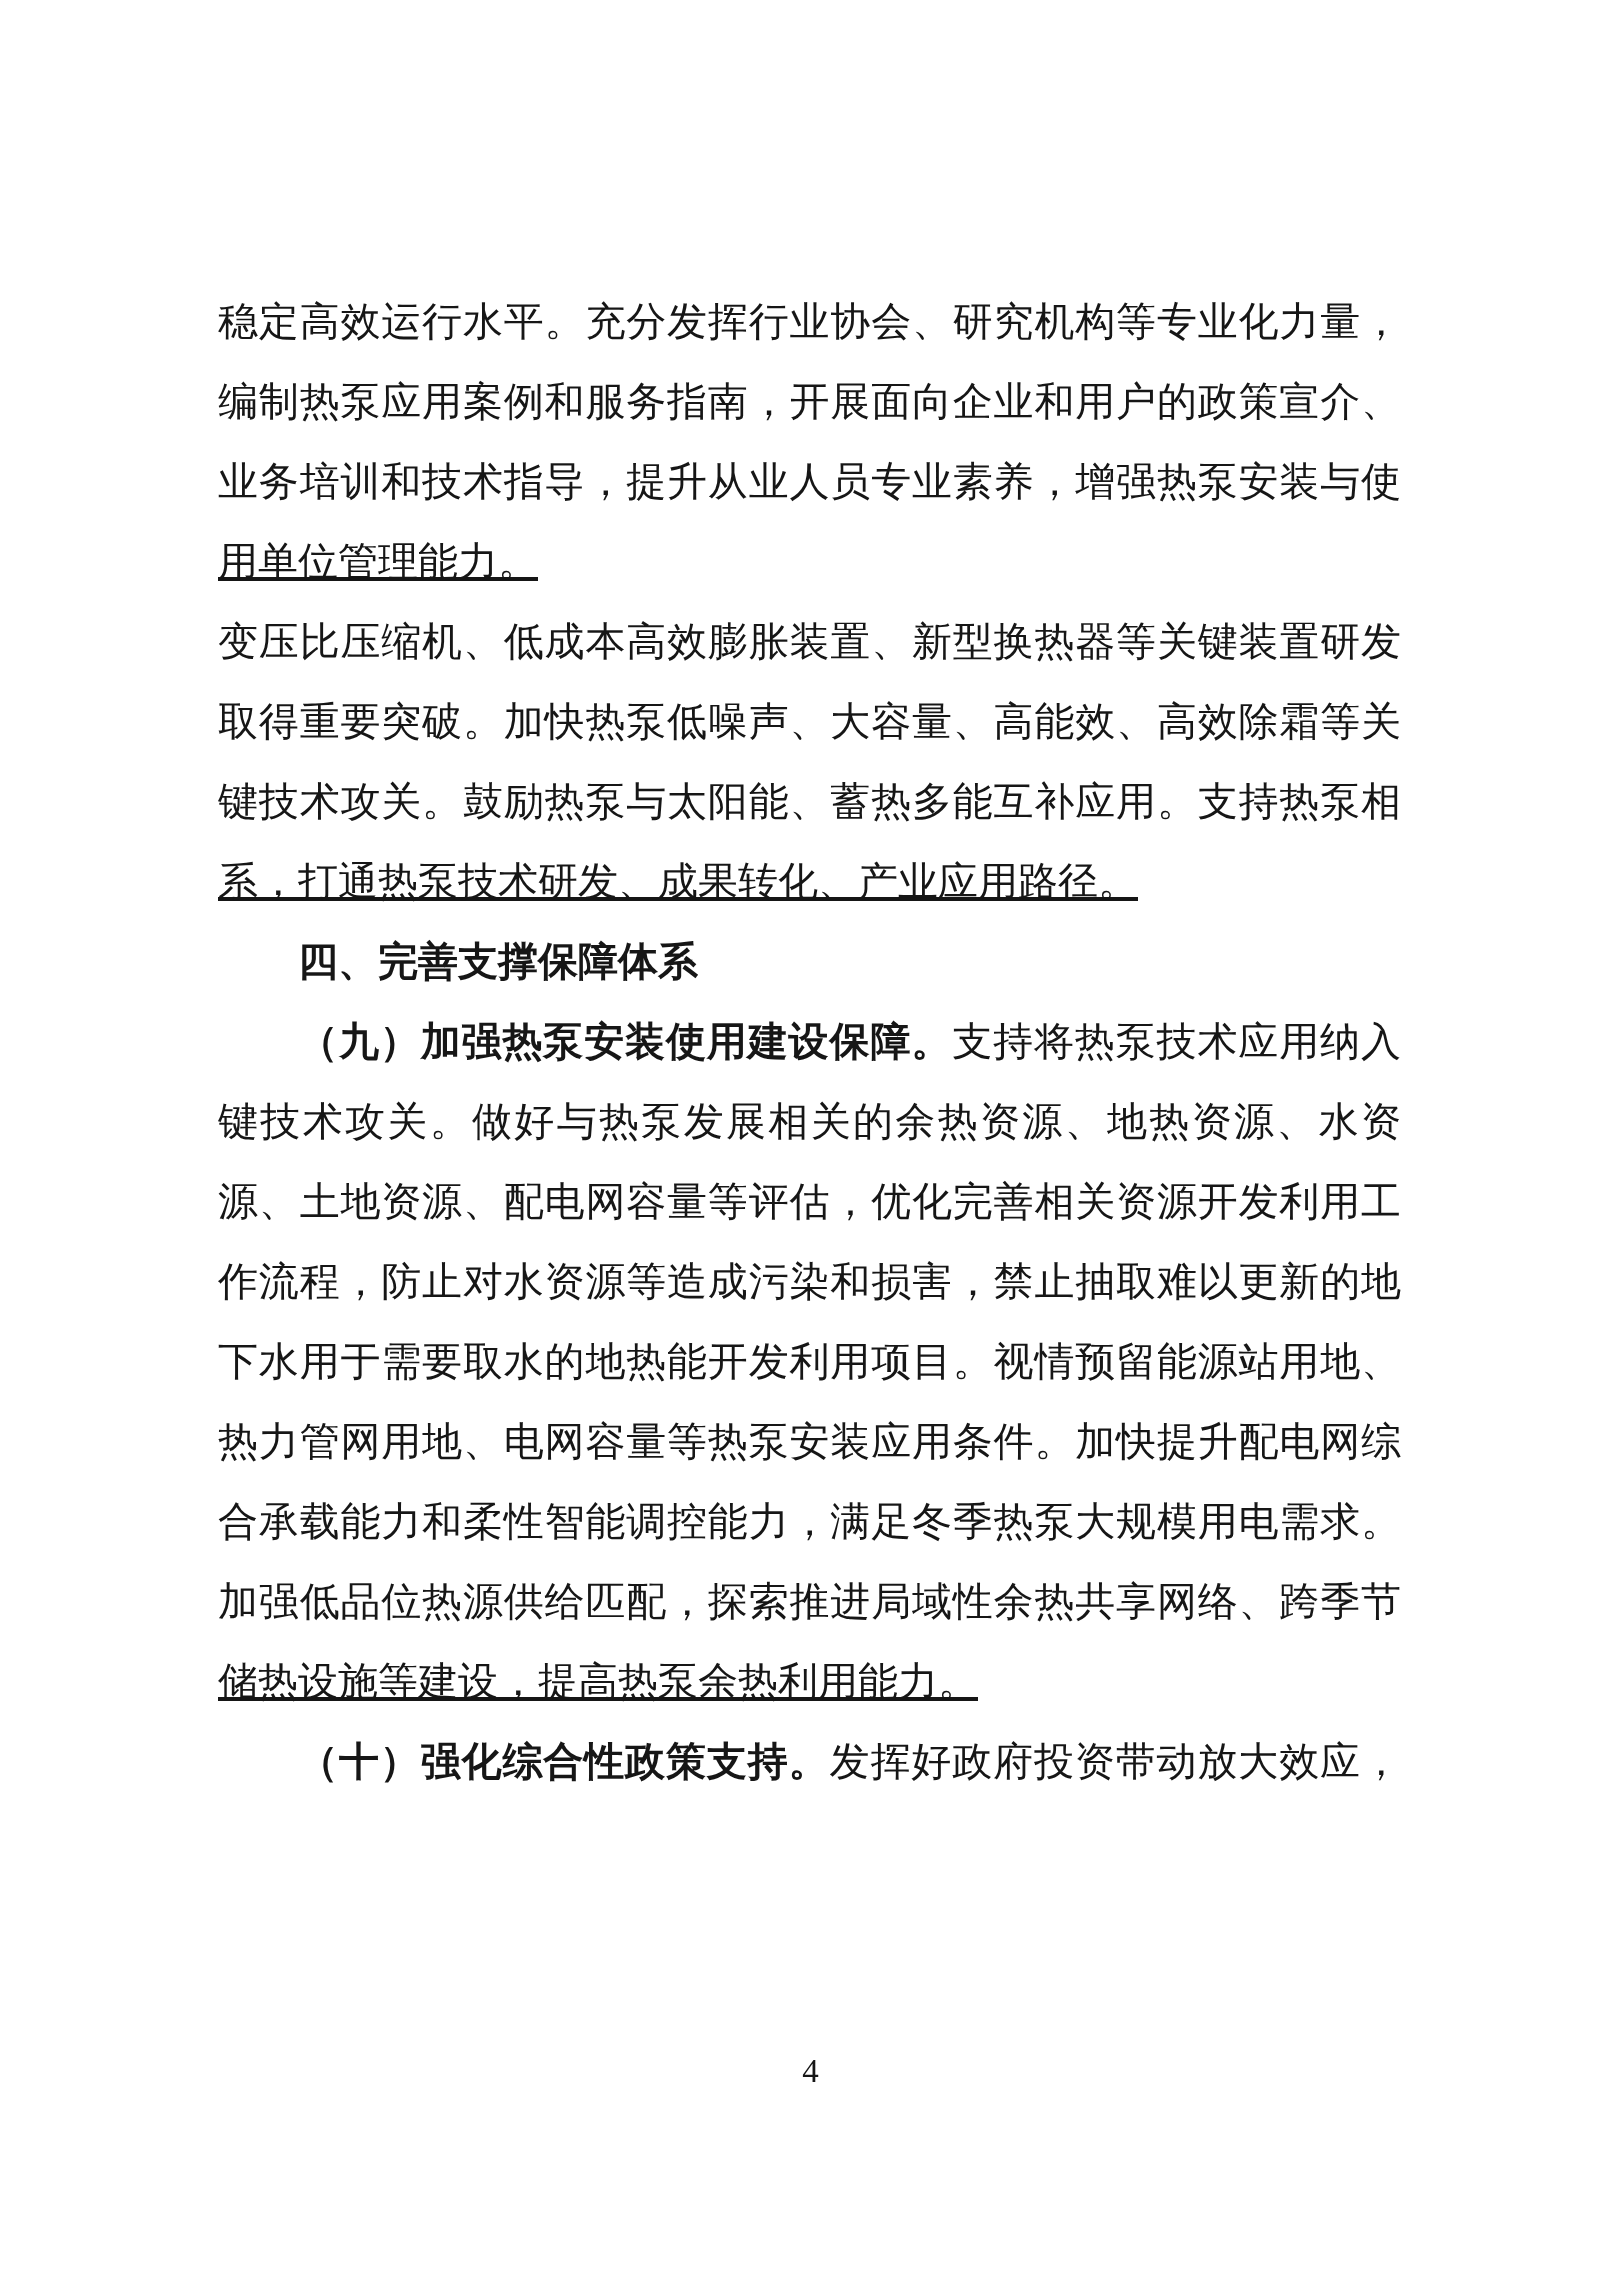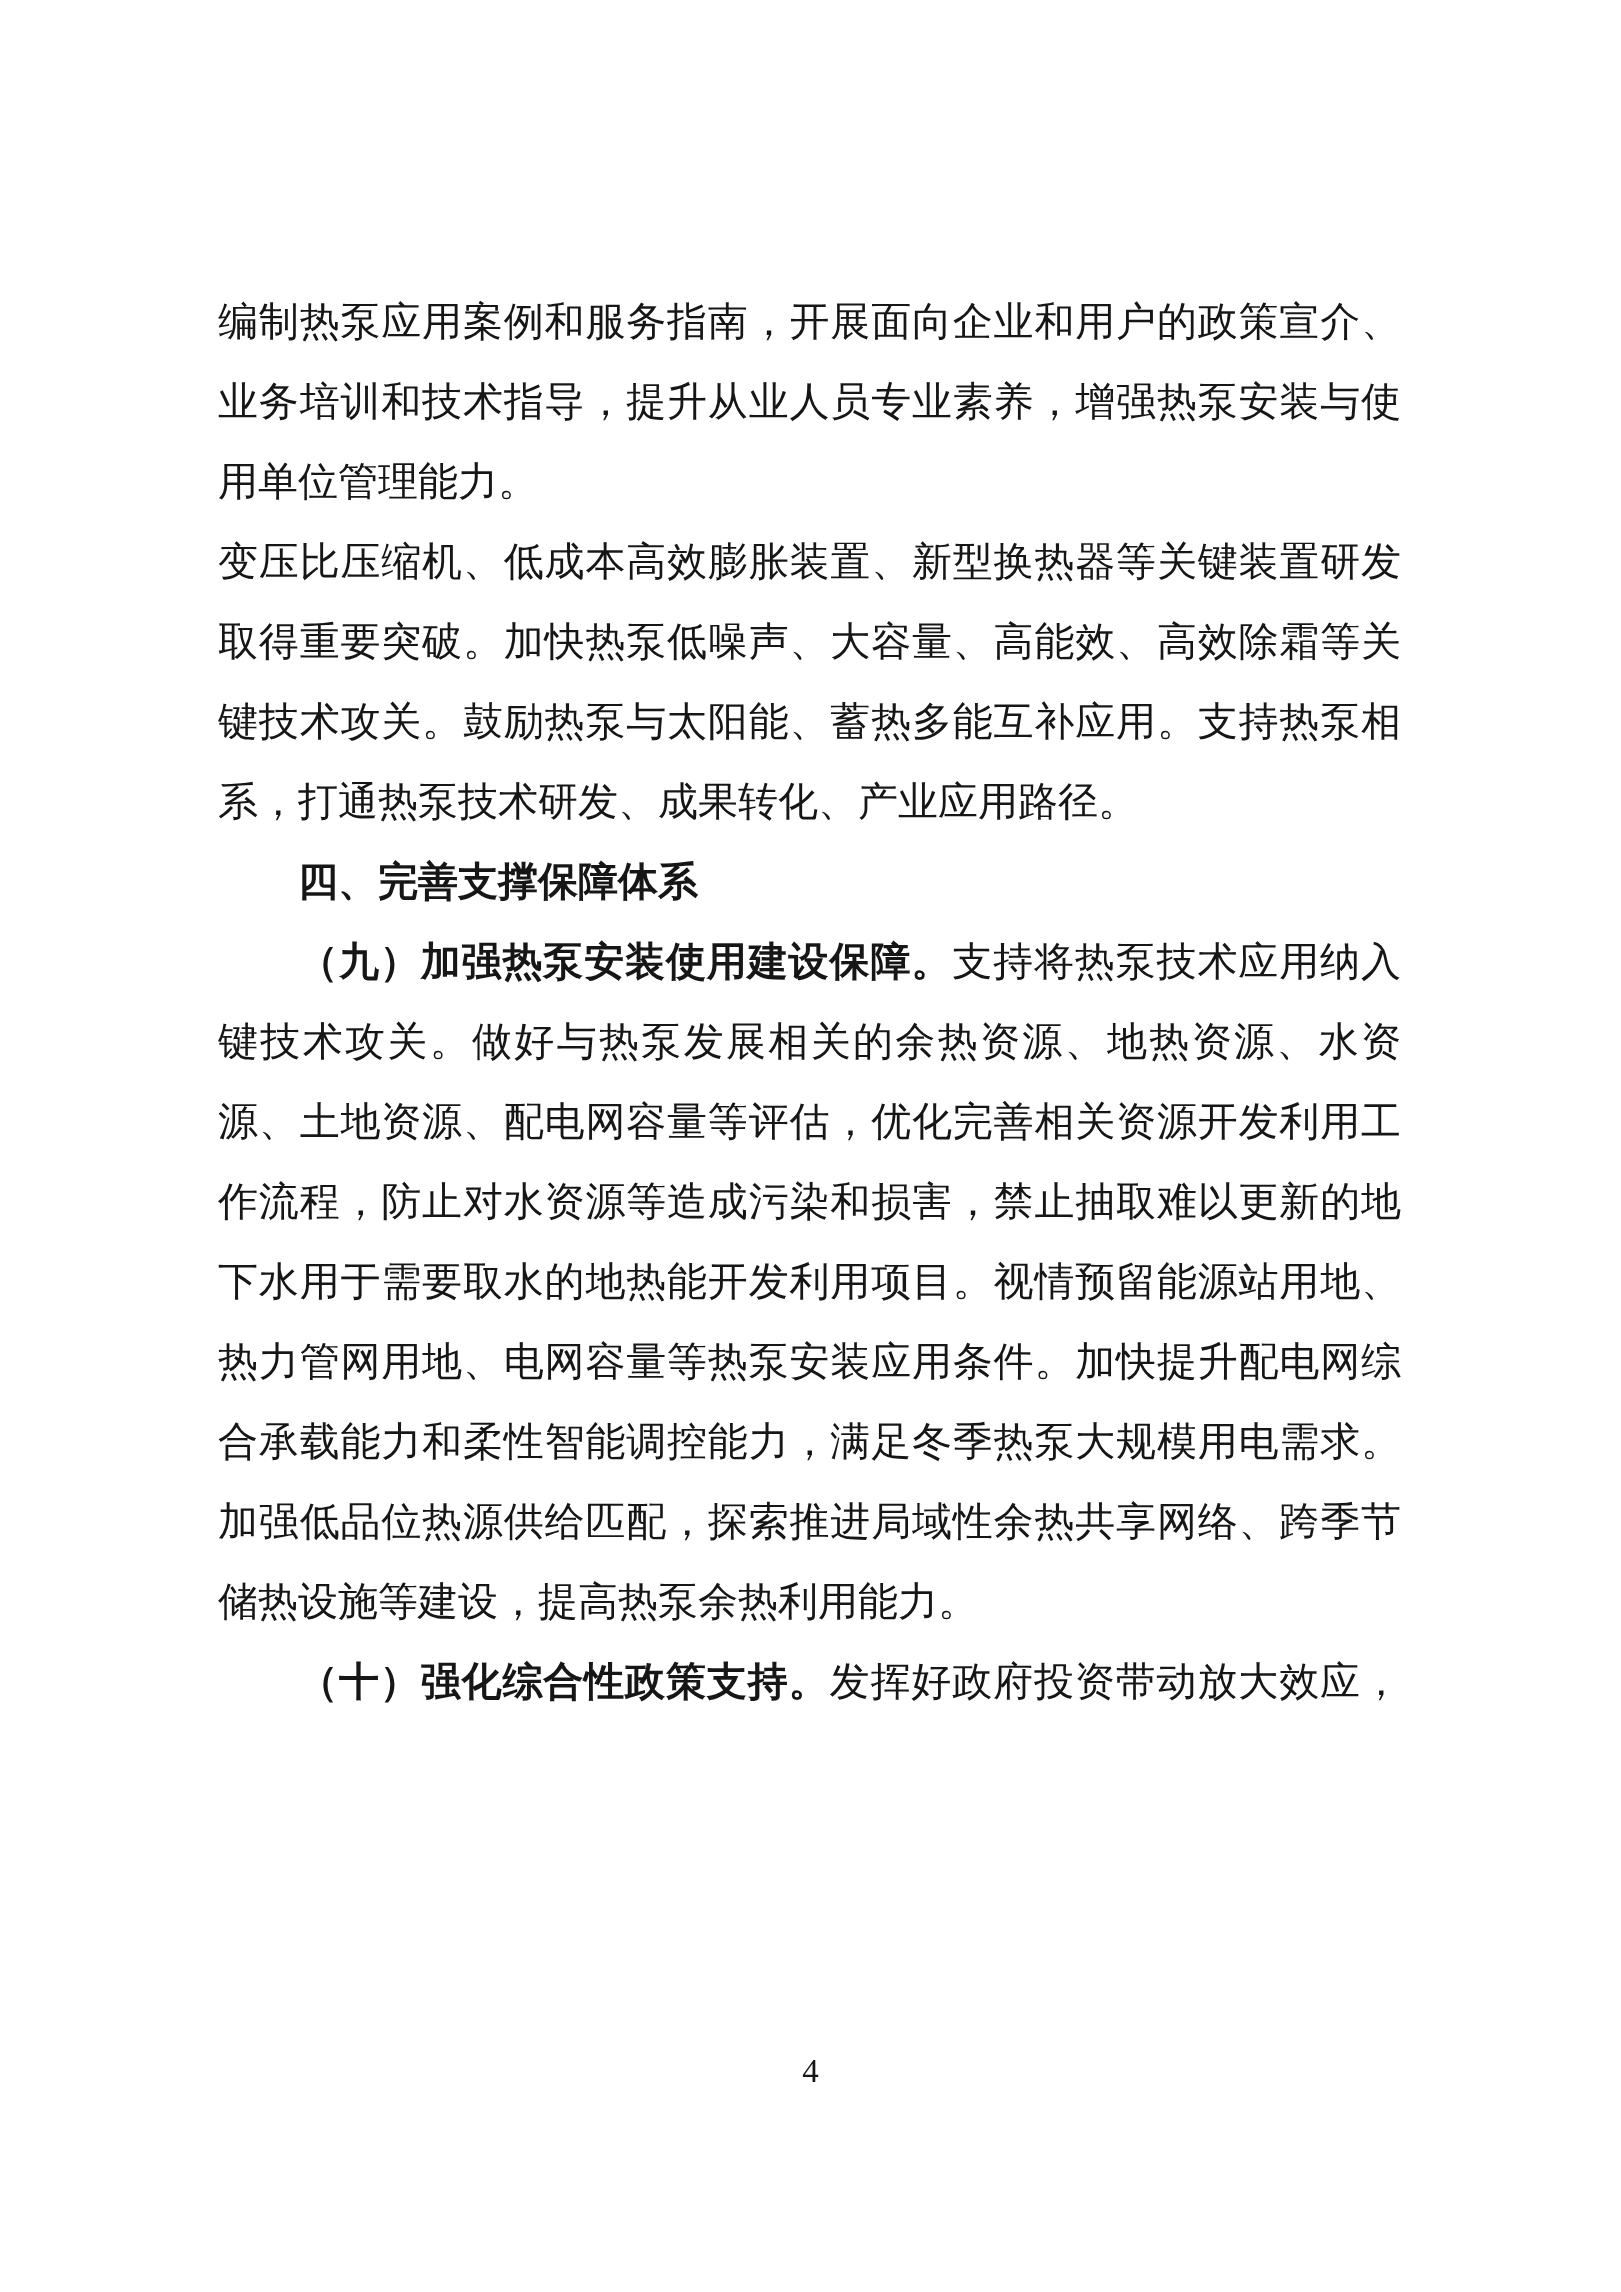--- a/index.html
+++ b/index.html
@@ -27,20 +27,21 @@
   
   .j {
     text-align: justify;
     text-align-last: justify;
     text-justify: inter-character;
   }
   
   .e {
     text-align: right;
     text-align-last: left;
+    text-decoration: underline;
   }
   
   .ind {
     text-indent: 2em;
   }
   
   .lead {
     font-weight: 700;
   }
   
@@ -61,20 +62,21 @@
     line-height: 39px;
     color: #161616;
     font-family: "Liberation Serif", "DejaVu Serif", serif;
   }
 </style>
 </head>
 <body>
 
 <div class="page">
 
+  <div class="line j"><span>稳定高效运行水平。充分发挥行业协会、研究机构等专业化力量，</span></div>
   <div class="line j"><span>编制热泵应用案例和服务指南，开展面向企业和用户的政策宣介、</span></div>
   <div class="line j"><span>业务培训和技术指导，提升从业人员专业素养，增强热泵安装与使</span></div>
   <div class="line e"><span>用单位管理能力。</span></div>
 
   <div class="line j"><span>变压比压缩机、低成本高效膨胀装置、新型换热器等关键装置研发</span></div>
   <div class="line j"><span>取得重要突破。加快热泵低噪声、大容量、高能效、高效除霜等关</span></div>
   <div class="line j"><span>键技术攻关。鼓励热泵与太阳能、蓄热多能互补应用。支持热泵相</span></div>
   <div class="line e"><span>系，打通热泵技术研发、成果转化、产业应用路径。</span></div>
 
   <div class="line heading"><span>四、完善支撑保障体系</span></div>

